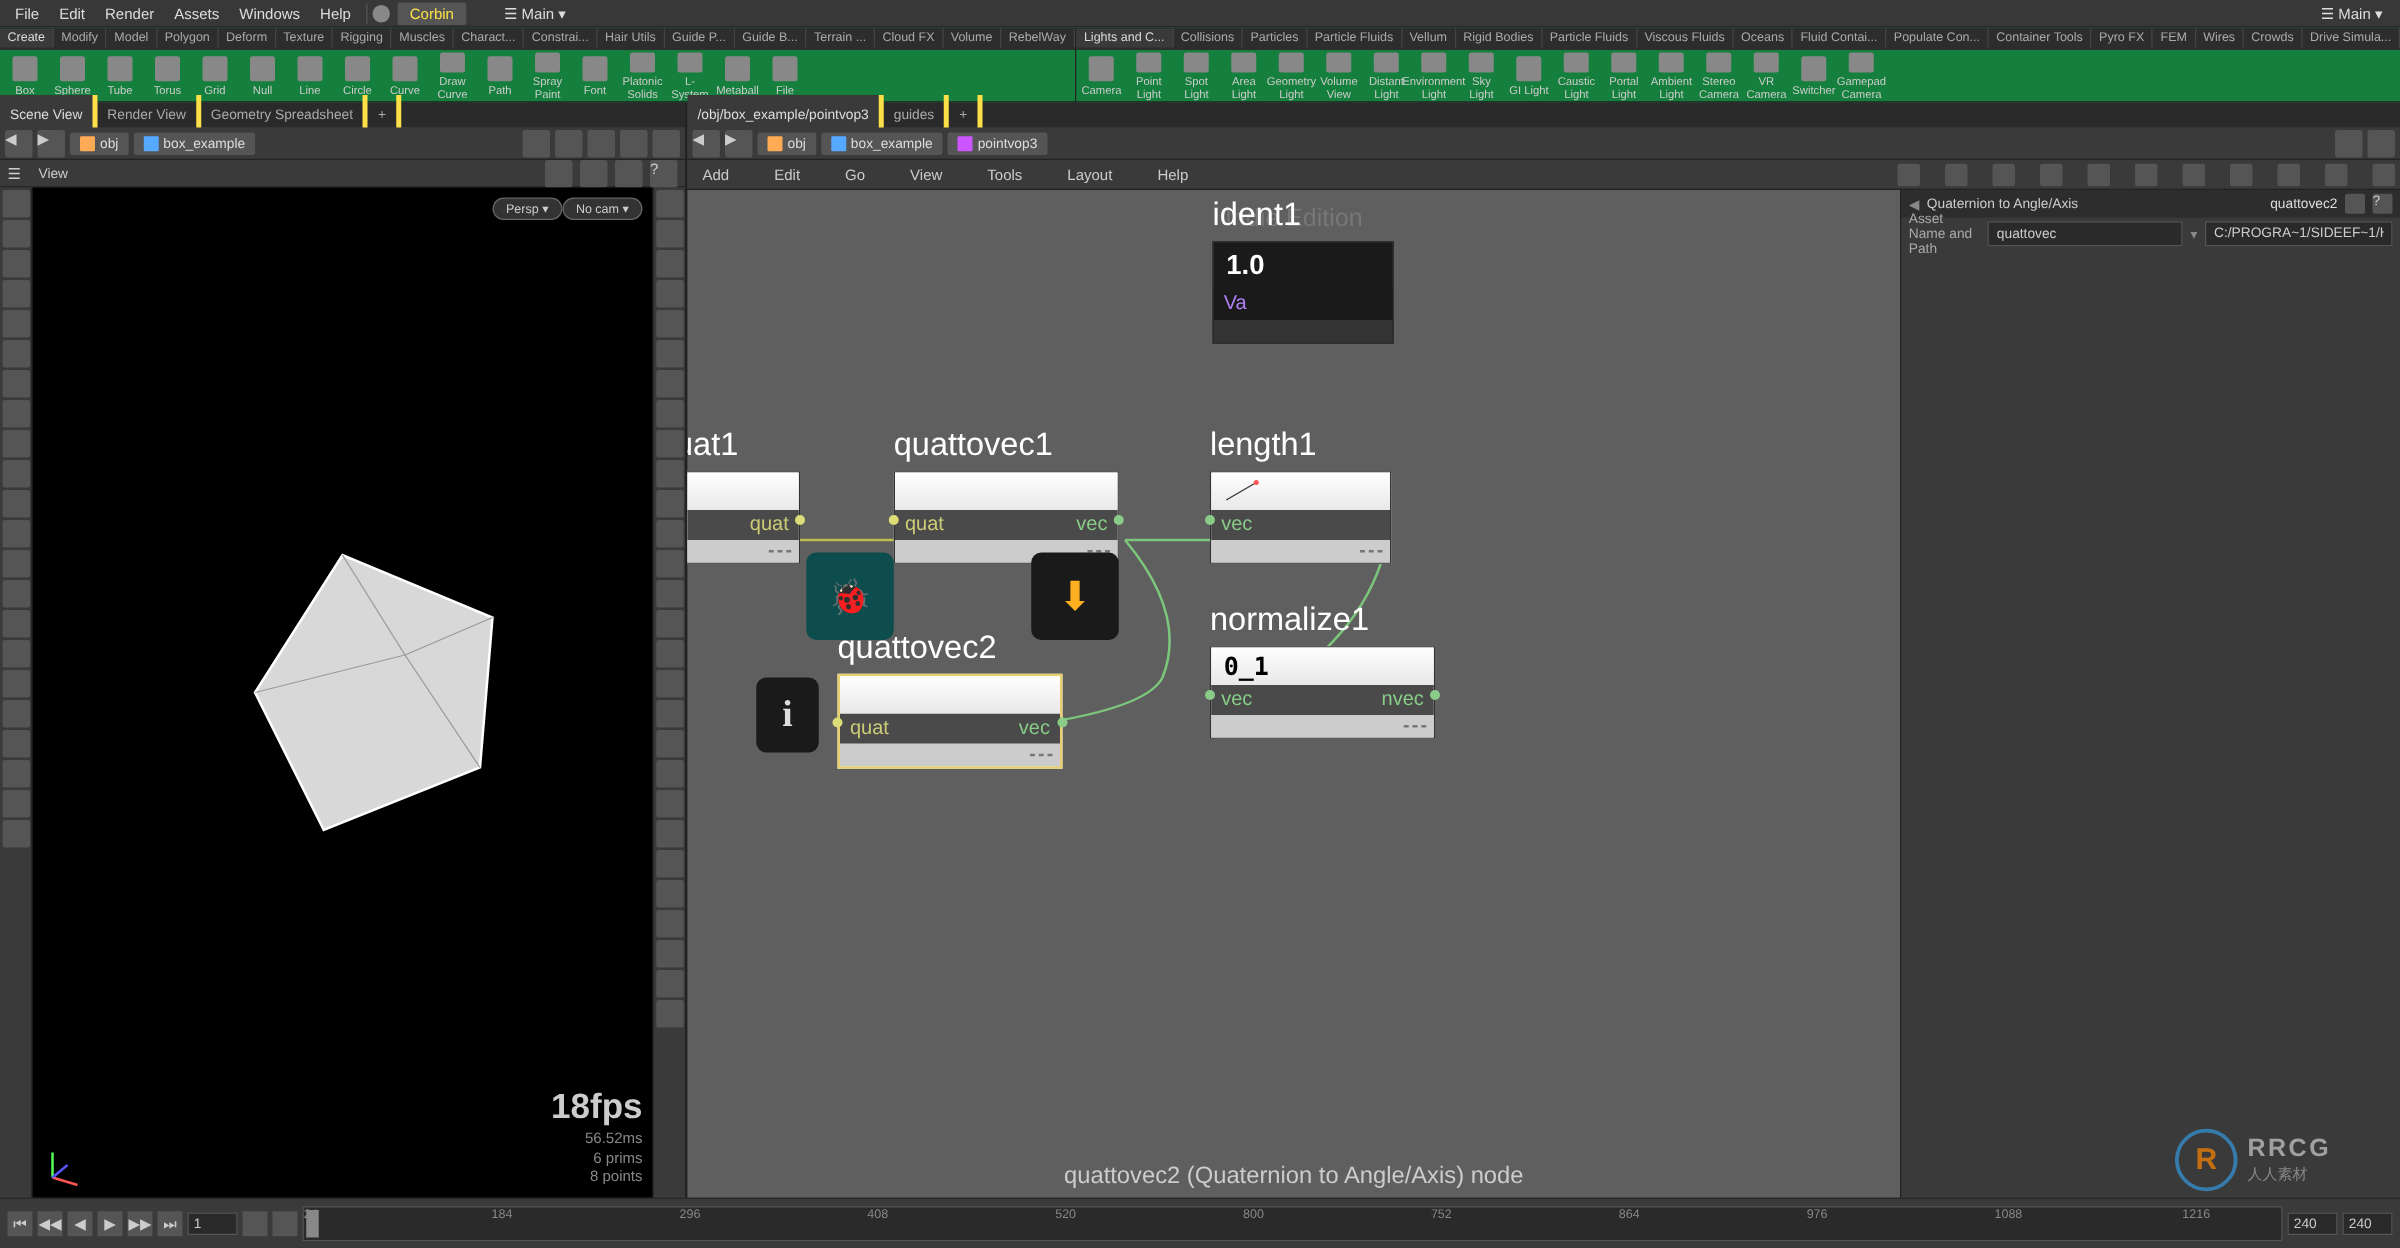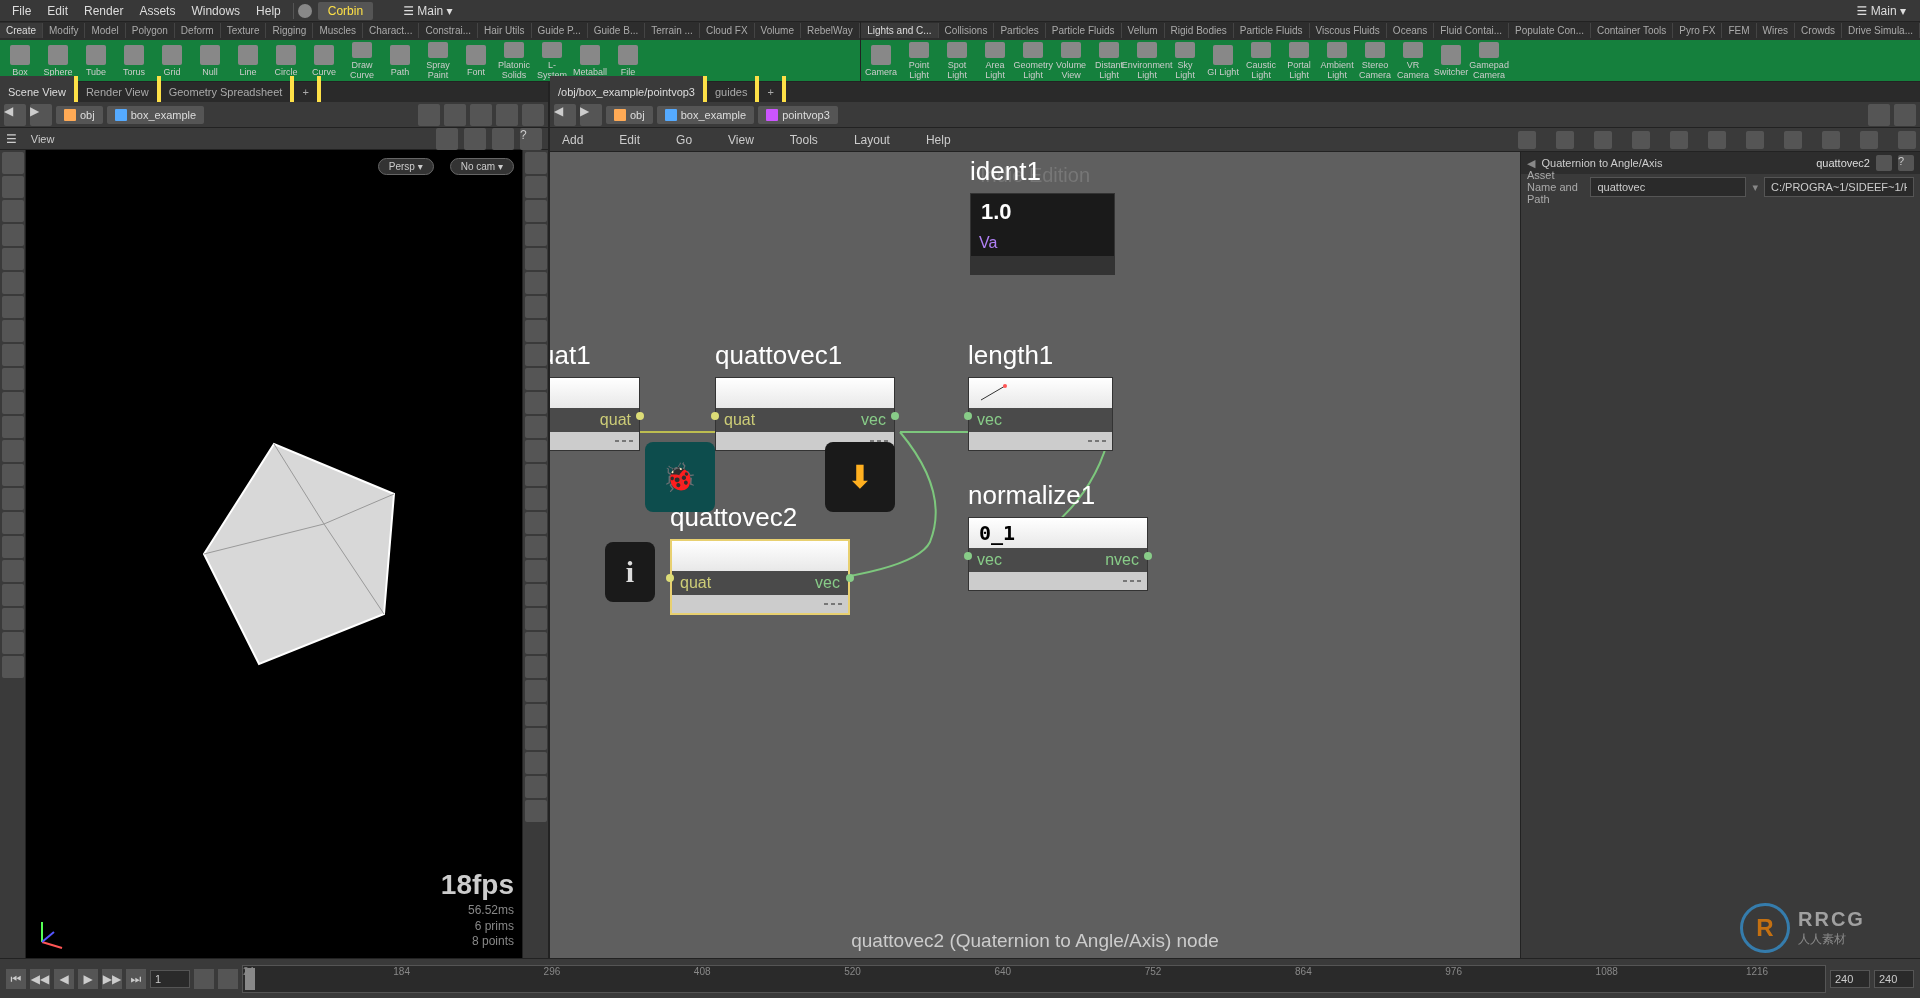--- a/index.html
+++ b/index.html
@@ -21,21 +21,21 @@
 .left-pane{width:550px;display:flex;flex-direction:column;border-right:2px solid #222}
 .pane-tabs{height:20px;background:#2a2a2a;display:flex;align-items:center;font-size:11px}
 .pane-tab{padding:10px 8px;color:#aaa;border-right:4px solid #fde047;cursor:pointer}
 .pane-tab.active{background:#3a3a3a;color:#ddd}
 .path-bar{height:26px;background:#3a3a3a;display:flex;align-items:center;padding:0 4px;gap:4px;border-bottom:1px solid #222}
 .path-seg{background:#555;padding:3px 8px;border-radius:2px;font-size:11px;color:#ddd;cursor:pointer;display:flex;align-items:center;gap:4px}
 .path-icon{width:12px;height:12px;background:#fa5;border-radius:1px}
 .view-header{height:22px;background:#3a3a3a;display:flex;align-items:center;padding:0 6px;gap:6px;border-bottom:1px solid #222}
 .view-label{color:#ccc;font-size:11px;padding:2px 8px}
 .viewport{flex:1;background:#000;position:relative}
-.vp-pills{position:absolute;top:8px;right:8px;display:flex;gap:16px}
+.vp-pills{position:absolute;top:8px;right:8px;display:flex;gap:0}
 .vp-pill{background:#333;border:1px solid #666;border-radius:10px;padding:2px 10px;font-size:10px;color:#ccc}
 .vp-cube{position:absolute;top:50%;left:50%;transform:translate(-50%,-50%)}
 .vp-stats{position:absolute;bottom:8px;right:8px;text-align:right;color:#888;font-size:12px;line-height:1.3}
 .vp-fps{font-size:28px;font-weight:bold;color:#ccc}
 .vp-axis{position:absolute;bottom:8px;left:8px;width:40px;height:40px}
 .left-toolbar{width:26px;background:#3a3a3a;display:flex;flex-direction:column;gap:2px;padding:2px;border-right:1px solid #222}
 .tb-btn{width:22px;height:22px;background:#555;border-radius:2px;cursor:pointer}
 .view-body{flex:1;display:flex}
 .right-toolbar{width:26px;background:#3a3a3a;display:flex;flex-direction:column;gap:2px;padding:2px;border-left:1px solid #222}
 .right-pane{flex:1;display:flex;flex-direction:column}
@@ -608,21 +608,21 @@
   <input class="tl-field" value="1" style="">
   <span class="tl-btn"></span>
   <span class="tl-btn"></span>
   <div class="tl-ruler" id="tl-ruler">
     <div style="position:absolute;left:2px;top:2px;bottom:2px;width:10px;background:#888"></div>
   <span class="tl-tick" style="left: 0%;">24</span>
       <span class="tl-tick" style="left: 9.5%;">184</span>
       <span class="tl-tick" style="left: 19%;">296</span>
       <span class="tl-tick" style="left: 28.5%;">408</span>
       <span class="tl-tick" style="left: 38%;">520</span>
-      <span class="tl-tick" style="left: 47.5%;">640</span>
+      <span class="tl-tick" style="left: 47.5%;">800</span>
       <span class="tl-tick" style="left: 57%;">752</span>
       <span class="tl-tick" style="left: 66.5%;">864</span>
       <span class="tl-tick" style="left: 76%;">976</span>
       <span class="tl-tick" style="left: 85.5%;">1088</span>
       <span class="tl-tick" style="left: 95%;">1216</span>
     </div>
   <input class="tl-field" value="240" style="">
   <input class="tl-field" value="240" style="">
 </div>
 

